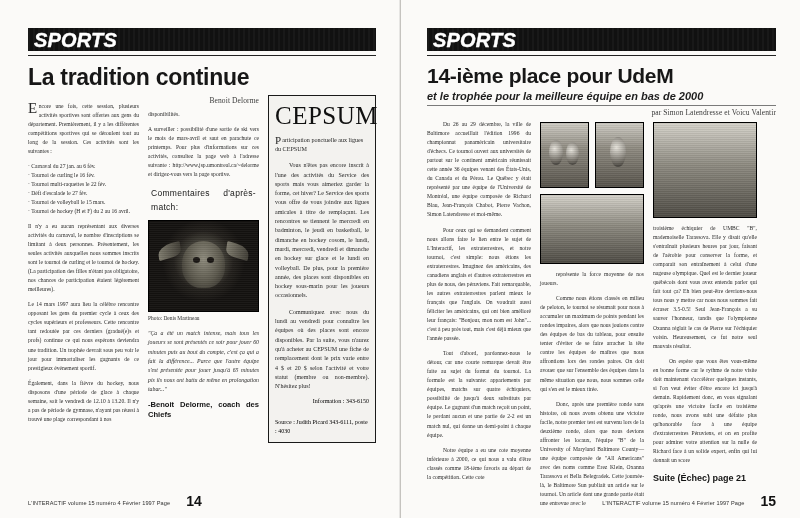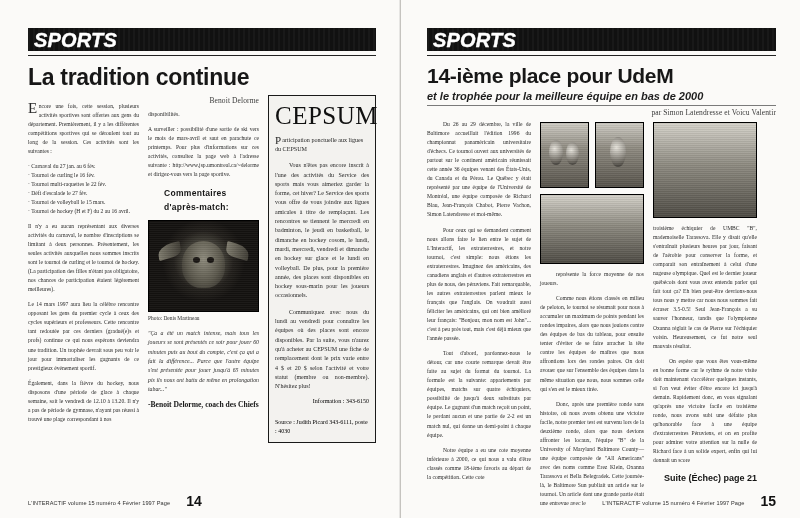--- a/index.html
+++ b/index.html
@@ -89,23 +89,23 @@
   .dropcap::first-letter {
     font-size: 15px; line-height: 11px; float: left;
     padding: 1px 1.5px 0 0; font-family: "Liberation Serif", serif;
   }
   ul.listing { margin: 0 0 6px; padding: 0; list-style: none; }
   ul.listing li { font-size: 5.6px; line-height: 1.6; }
   ul.listing li::before { content: "· "; }
 
   .subhead-inline {
     font-family: "Liberation Sans", sans-serif;
-    font-weight: bold;
+    font-weight: normal;
     font-size: 8.5px;
-    margin: 8px 16px 5px;
+    margin: 8px 3px 5px;
     letter-spacing: .3px;
     color: #161616;
   }
 
   
   .photo {
     width: 100%; height: 92px;
     background:
       radial-gradient(ellipse 38% 46% at 50% 44%, #6c6a62 0%, #4a483f 40%, #221f1b 72%, #141210 100%),
       #121110;
@@ -133,21 +133,21 @@
     position:absolute; inset:0;
     background: repeating-linear-gradient(0deg, rgba(255,255,255,.04) 0 1px, rgba(0,0,0,.05) 1px 2px);
   }
   .photo-credit { font-size: 5.4px; margin: 2px 0 6px; color:#2b2b2b; }
 
   .pullquote {
     font-style: italic; font-size: 5.8px; line-height: 1.62;
     text-align: justify; color: #2a2a2a; margin: 0 0 5px;
   }
   .quote-attrib {
-    font-family: Liberation Serif, serif; font-weight: bold;
+    font-family: Liberation Sans, sans-serif; font-weight: bold;
     font-size: 7.6px; line-height: 1.25; color:#141414; margin-top: 4px;
   }
 
   
   .sidebox {
     width: 108px; flex: none;
     border: 1.6px solid #1a1a1a;
     background: #f3f2ef;
     padding: 5px 6px 6px;
     margin-top: 2px;
@@ -183,21 +183,21 @@
 
   .photo-wide {
     width:100%; height: 70px; border:1px solid #000; margin: 4px 0 6px;
     background: linear-gradient(180deg,#d5d2ca,#8d8a80 45%,#4e4b44 100%);
     position:relative; overflow:hidden;
   }
 
   .suite {
     font-family: "Liberation Sans", sans-serif;
     font-weight: bold; font-size: 9px;
-    text-align: right; margin-top: 0; color:#141414;
+    margin-top: 0; color:#141414;
   }
 
   
   .footer {
     position: absolute; left: 28px; right: 24px; bottom: 10px;
     display:flex; align-items: flex-end; gap: 16px;
     border-top: 0;
   }
   .footer.right { justify-content: flex-end; }
   .footer-text {

